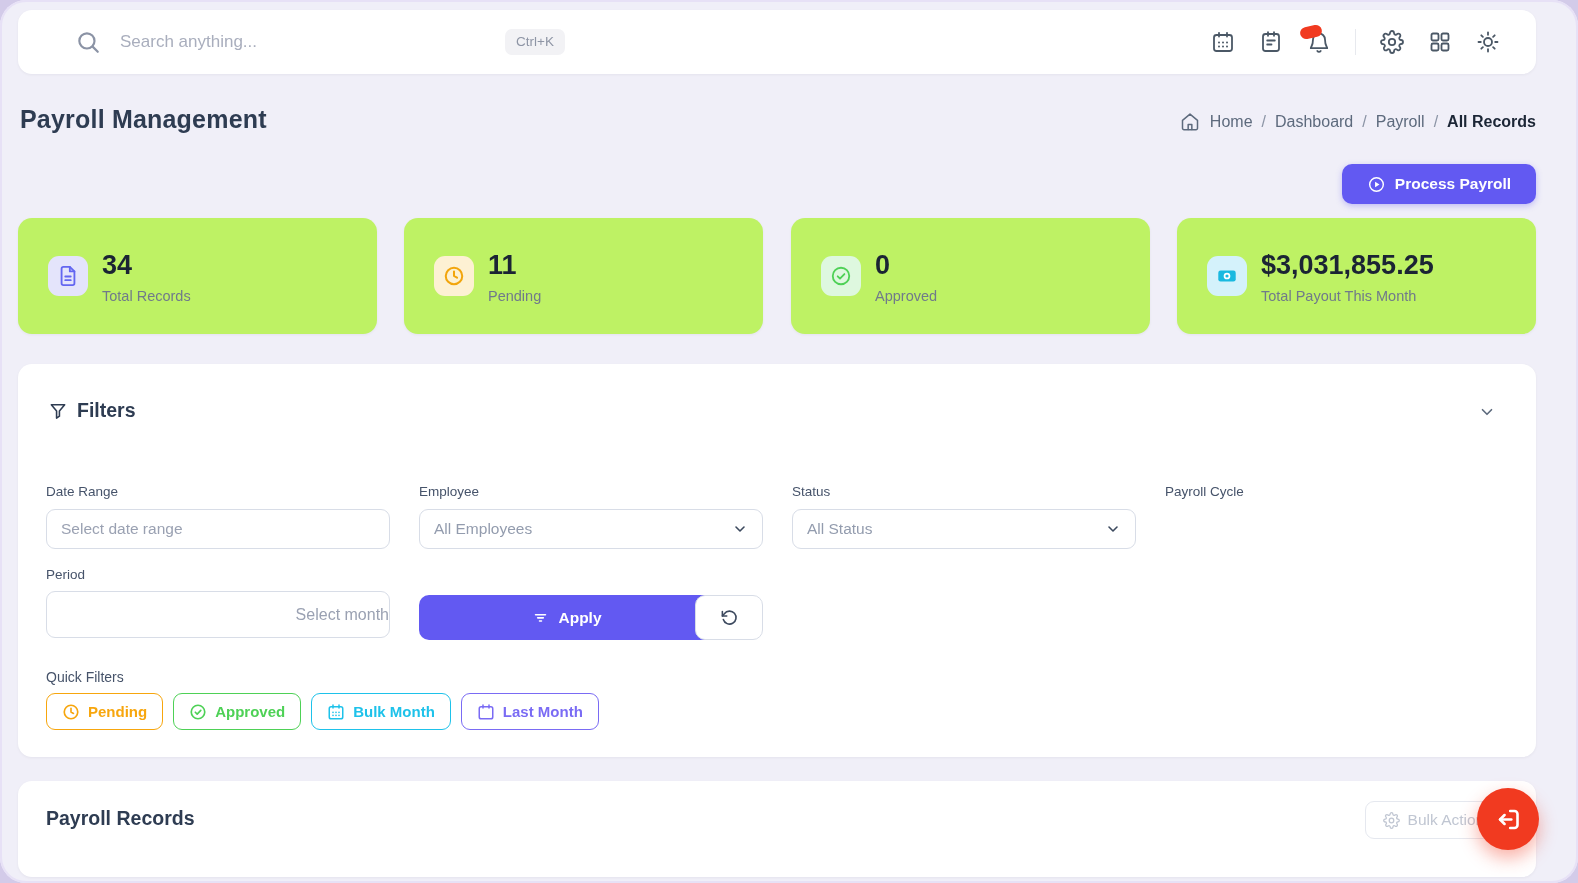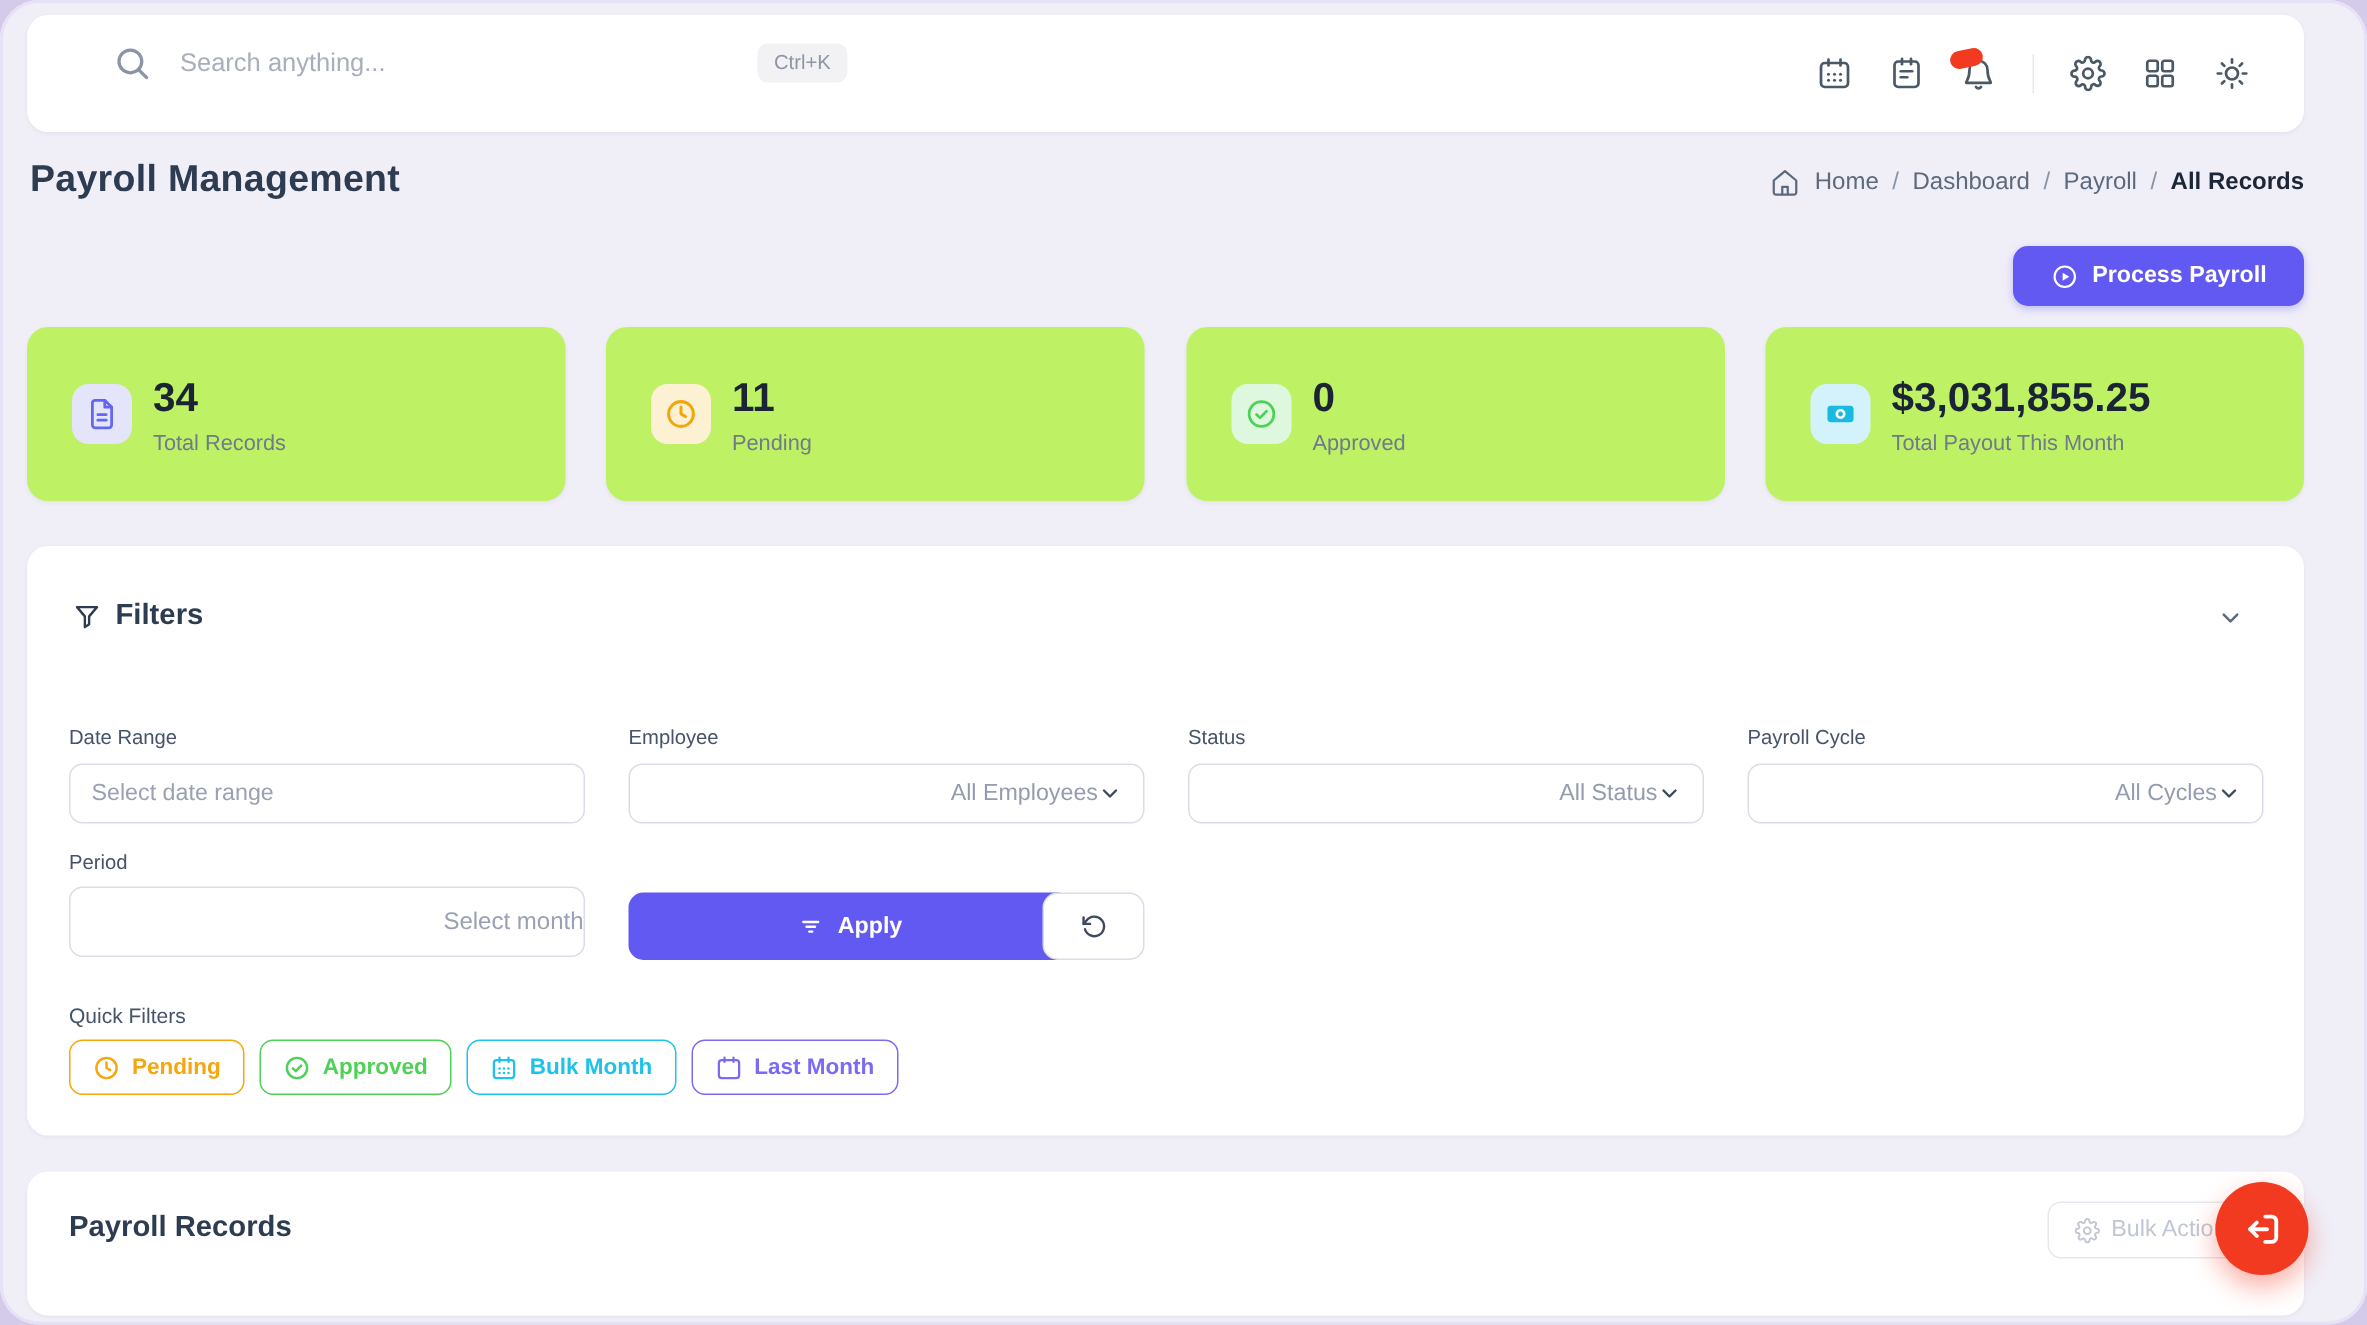--- a/index.html
+++ b/index.html
@@ -2,21 +2,21 @@
 <html><head>
 <meta charset="utf-8">
 <style>
   * { margin:0; padding:0; box-sizing:border-box; }
   html,body { width:1578px; height:883px; overflow:hidden; }
   body { background:#d3cbe9; font-family:"Liberation Sans", sans-serif; }
   .app { position:fixed; inset:0; background:#f0eff8; border-radius:26px; overflow:hidden;
          box-shadow: inset 0 0 0 2px #e7e1f6; }
 
   
-  .topbar { position:absolute; left:18px; top:10px; width:1518px; height:78px; background:#fff;
+  .topbar { position:absolute; left:18px; top:10px; width:1518px; height:64px; background:#fff;
             border-radius:14px; box-shadow:0 1px 3px rgba(22,22,45,.05); }
   .search-icon { position:absolute; left:57px; top:19px; width:26px; height:26px; color:#8b93a5; }
   .search-input { position:absolute; left:102px; top:16px; width:370px; height:32px; border:none; outline:none;
                   font-family:"Liberation Sans", sans-serif; font-size:17px; color:#3a4456; background:transparent; }
   .search-input::placeholder { color:#a9aebd; }
   .kbd { position:absolute; left:487px; top:19px; height:26px; line-height:26px; padding:0 11px;
          background:#f2f2f5; border-radius:7px; font-size:13.5px; color:#8e95a5; }
   .topbar-icons { position:absolute; right:36px; top:0; height:100%; display:flex; align-items:center; gap:24px; }
   .tb-icon { width:24px; height:24px; color:#4b5866; position:relative; cursor:pointer; }
   .tb-icon svg { width:24px; height:24px; display:block; }
@@ -49,21 +49,21 @@
   .stat-label { position:absolute; left:84px; top:70px; font-size:14.5px; color:#707a8a; }
 
   
   .filters-panel { position:absolute; left:18px; top:364px; width:1518px; height:393px; background:#fff;
                    border-radius:14px; box-shadow:0 1px 3px rgba(22,22,45,.05); }
   .filters-head-icon { position:absolute; left:30px; top:37px; width:20px; height:20px; color:#2e3c52; }
   .filters-title { position:absolute; left:59px; top:35px; font-size:19.5px; font-weight:600; color:#2e3c52; }
   .filters-chevron { position:absolute; right:40px; top:39px; width:18px; height:18px; color:#5d6a7d; cursor:pointer; }
   .f-label { position:absolute; top:120px; font-size:13.5px; font-weight:500; color:#46536a; }
   .f-field { position:absolute; top:145px; width:344px; height:40px; border:1px solid #d8dde7; border-radius:9px;
-             background:#fff; display:flex; align-items:center; justify-content:flex-end; padding:0 14px;
+             background:#fff; display:flex; align-items:center; justify-content:space-between; padding:0 14px;
              font-size:15.5px; color:#939cae; cursor:pointer; }
   .f-field svg { width:16px; height:16px; color:#3c495e; }
   .f-input { position:absolute; top:145px; width:344px; height:40px; border:1px solid #d8dde7; border-radius:9px;
              padding:0 14px; font-family:"Liberation Sans", sans-serif; font-size:15.5px; color:#3a4456; outline:none; }
   .f-input::placeholder { color:#9aa1b2; }
   .month-input { position:absolute; left:28px; top:227px; width:344px; height:47px; border:1px solid #d8dde7;
                  border-radius:9px; text-align:right; font-family:"Liberation Sans", sans-serif; font-size:16px;
                  color:#3a4456; outline:none; }
   .month-input::placeholder { color:#9aa1b2; }
   .apply-btn { position:absolute; left:401px; top:231px; width:296px; height:45px; border-radius:10px;
@@ -267,26 +267,20 @@
       <svg viewBox="0 0 24 24" fill="none" stroke="currentColor" stroke-width="2.4" stroke-linecap="round" stroke-linejoin="round">
           <polyline points="6 9 12 15 18 9"></polyline>
         </svg>
     </div>
     <div class="f-field" style="left:774px">
       <span>All Status</span>
       <svg viewBox="0 0 24 24" fill="none" stroke="currentColor" stroke-width="2.4" stroke-linecap="round" stroke-linejoin="round">
           <polyline points="6 9 12 15 18 9"></polyline>
         </svg>
     </div>
-    <div class="f-field" style="left:1147px">
-      <span>All Cycles</span>
-      <svg viewBox="0 0 24 24" fill="none" stroke="currentColor" stroke-width="2.4" stroke-linecap="round" stroke-linejoin="round">
-          <polyline points="6 9 12 15 18 9"></polyline>
-        </svg>
-    </div>
 
     <div class="f-label" style="left:28px; top:203px">Period</div>
     <input class="month-input" placeholder="Select month" style="">
 
     <button class="btn apply-btn" style="background: rgb(98, 89, 242);">
       <svg viewBox="0 0 24 24" fill="none" stroke="currentColor" stroke-width="2.2" stroke-linecap="round">
           <line x1="5" y1="8" x2="19" y2="8"></line>
           <line x1="8" y1="12.5" x2="16" y2="12.5"></line>
           <line x1="10.6" y1="17" x2="13.4" y2="17"></line>
         </svg>

